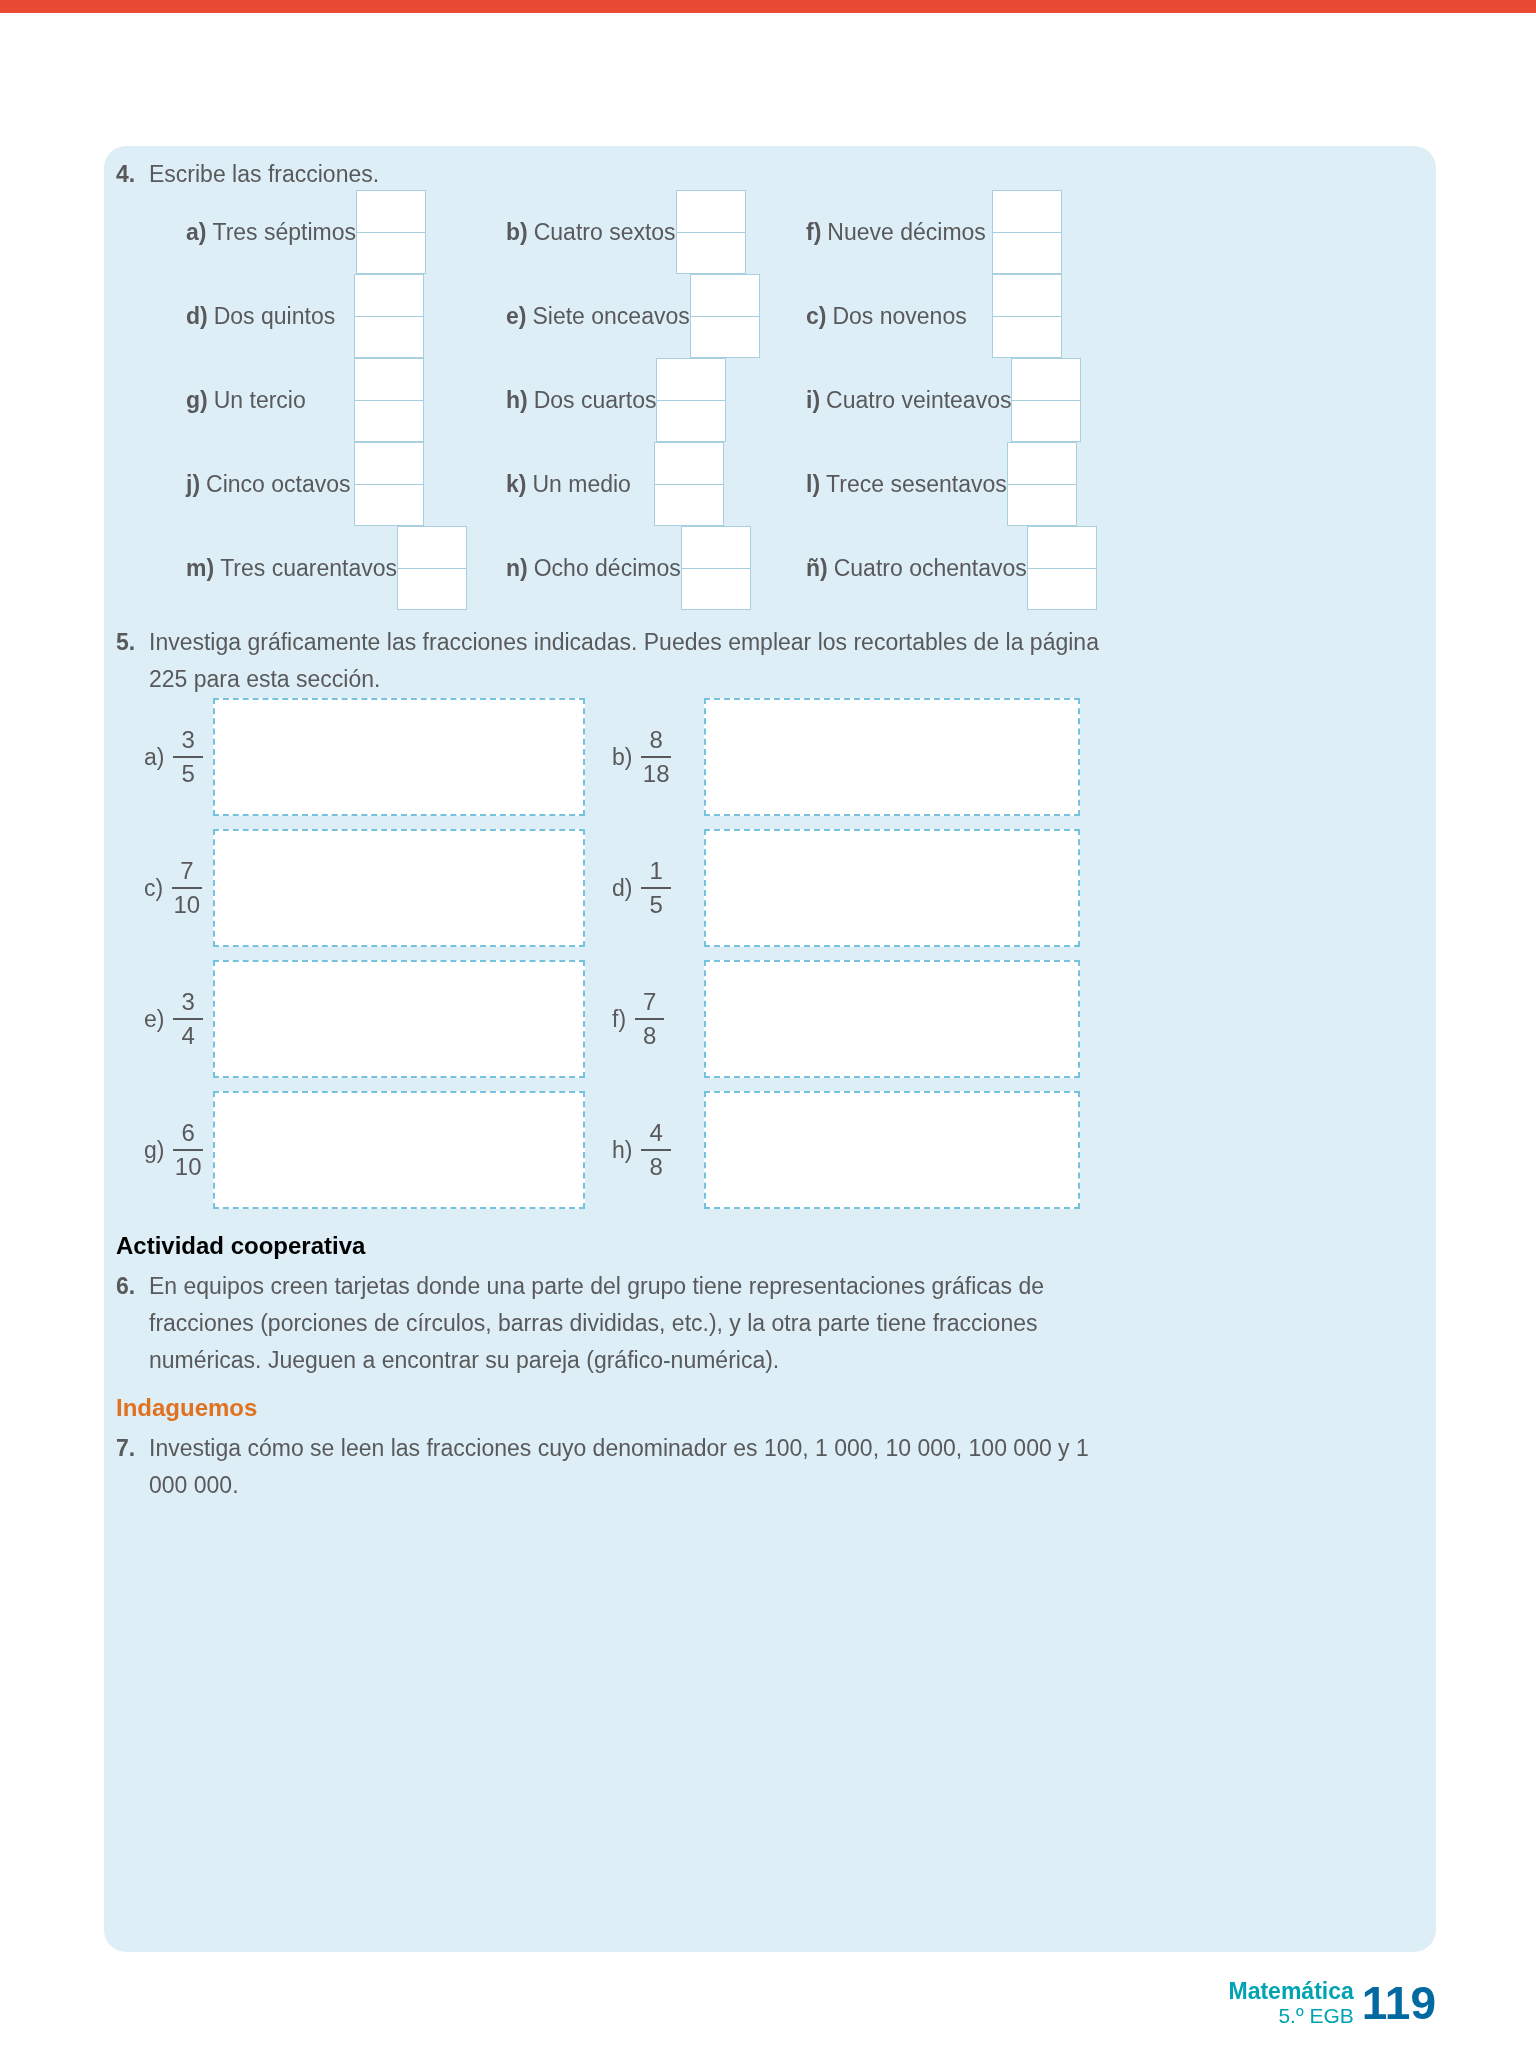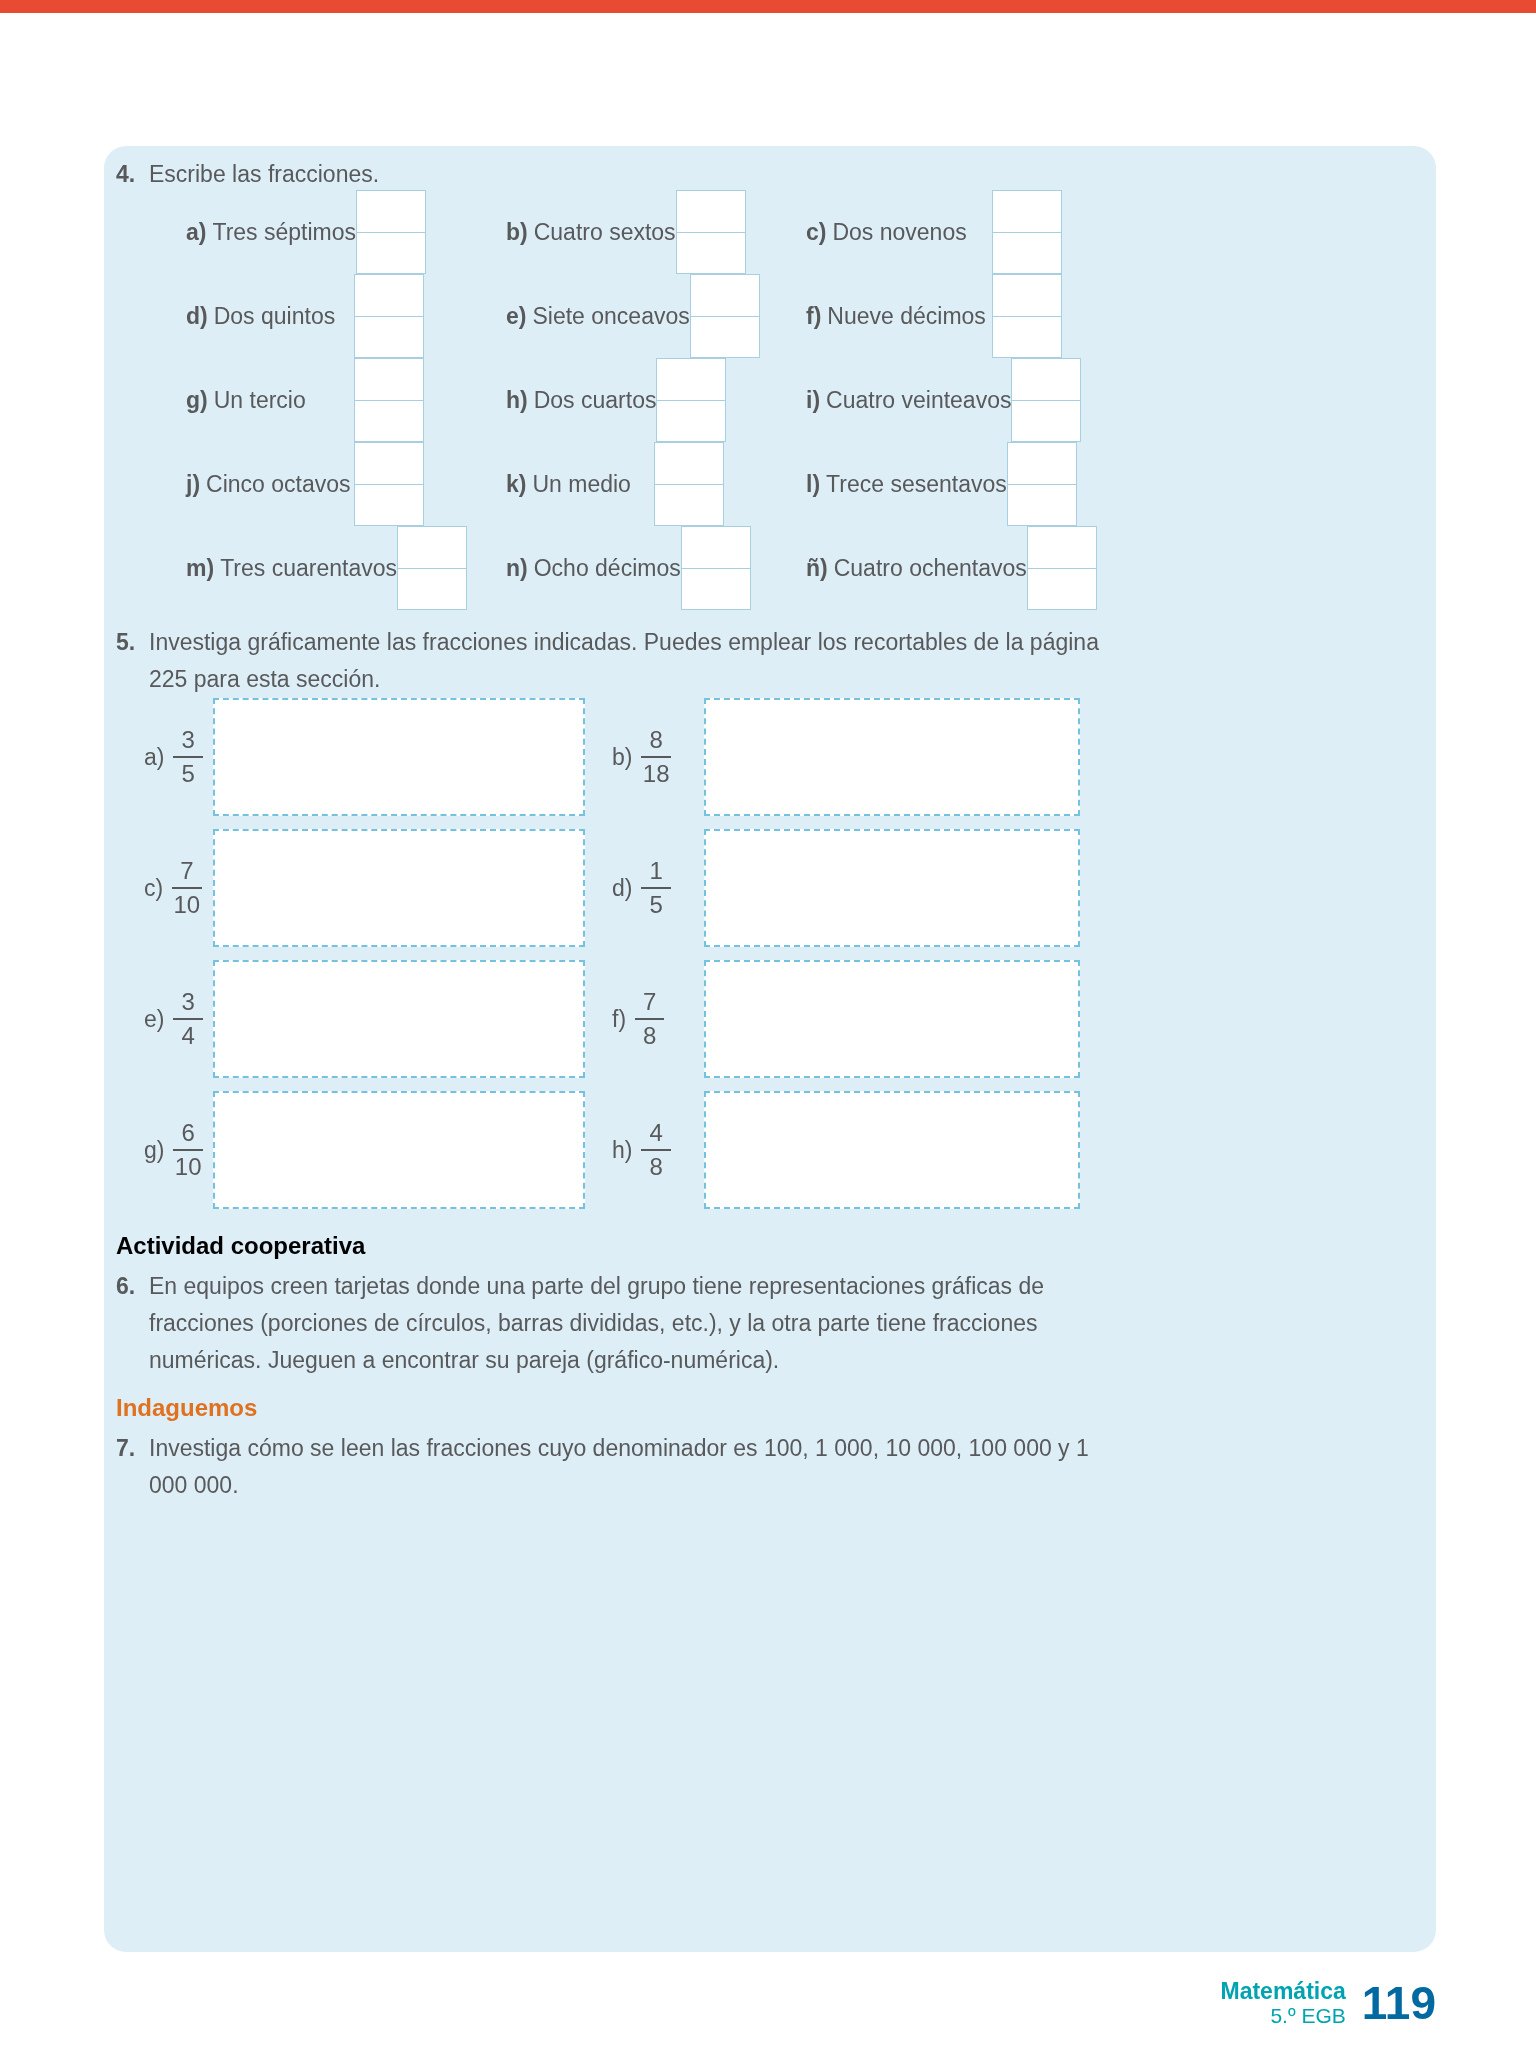--- a/index.html
+++ b/index.html
@@ -52,21 +52,21 @@
   .draw-box.bl { left:109px; width:372px; }
   .draw-box.br { left:600px; width:376px; }
 
   
   .coop-heading { position:absolute; left:12px; top:1086px; font-size:24px; font-weight:bold; color:#000000; }
   .ex6 { left:12px; top:1122px; width:1010px; }
   .indag-heading { position:absolute; left:12px; top:1248px; font-size:24px; font-weight:bold; color:#e0711f; }
   .ex7 { left:12px; top:1284px; width:1010px; }
 
   
-  .footer { position:absolute; right:100px; top:1976px; display:flex; align-items:center; gap:16px; }
+  .footer { position:absolute; right:100px; top:1976px; display:flex; align-items:center; gap:8px; }
   .brand { text-align:right; color:#00a3b2; line-height:1.15; }
   .brand .b1 { font-size:23px; font-weight:bold; }
   .brand .b2 { font-size:21px; }
   .pagenum { font-size:46px; font-weight:bold; color:#0369a1; }
 </style>
 </head>
 <body>
 
 <div class="page">
   <div class="topbar"></div>
@@ -149,28 +149,28 @@
         <div class="ex4-label"><b class="ltr">n)</b><span>Ocho décimos</span></div>
         <div class="answer-box">
             <div class="cell top"></div>
             <div class="cell"></div>
           </div>
       </div>
     </div>
 
     <div class="ex4-col c3">
       <div class="ex4-item">
+        <div class="ex4-label"><b class="ltr">f)</b><span>Nueve décimos</span></div>
+        <div class="answer-box">
+            <div class="cell top"></div>
+            <div class="cell"></div>
+          </div>
+      </div>
+      <div class="ex4-item">
         <div class="ex4-label"><b class="ltr">c)</b><span>Dos novenos</span></div>
-        <div class="answer-box">
-            <div class="cell top"></div>
-            <div class="cell"></div>
-          </div>
-      </div>
-      <div class="ex4-item">
-        <div class="ex4-label"><b class="ltr">f)</b><span>Nueve décimos</span></div>
         <div class="answer-box">
             <div class="cell top"></div>
             <div class="cell"></div>
           </div>
       </div>
       <div class="ex4-item">
         <div class="ex4-label"><b class="ltr">i)</b><span>Cuatro veinteavos</span></div>
         <div class="answer-box">
             <div class="cell top"></div>
             <div class="cell"></div>

